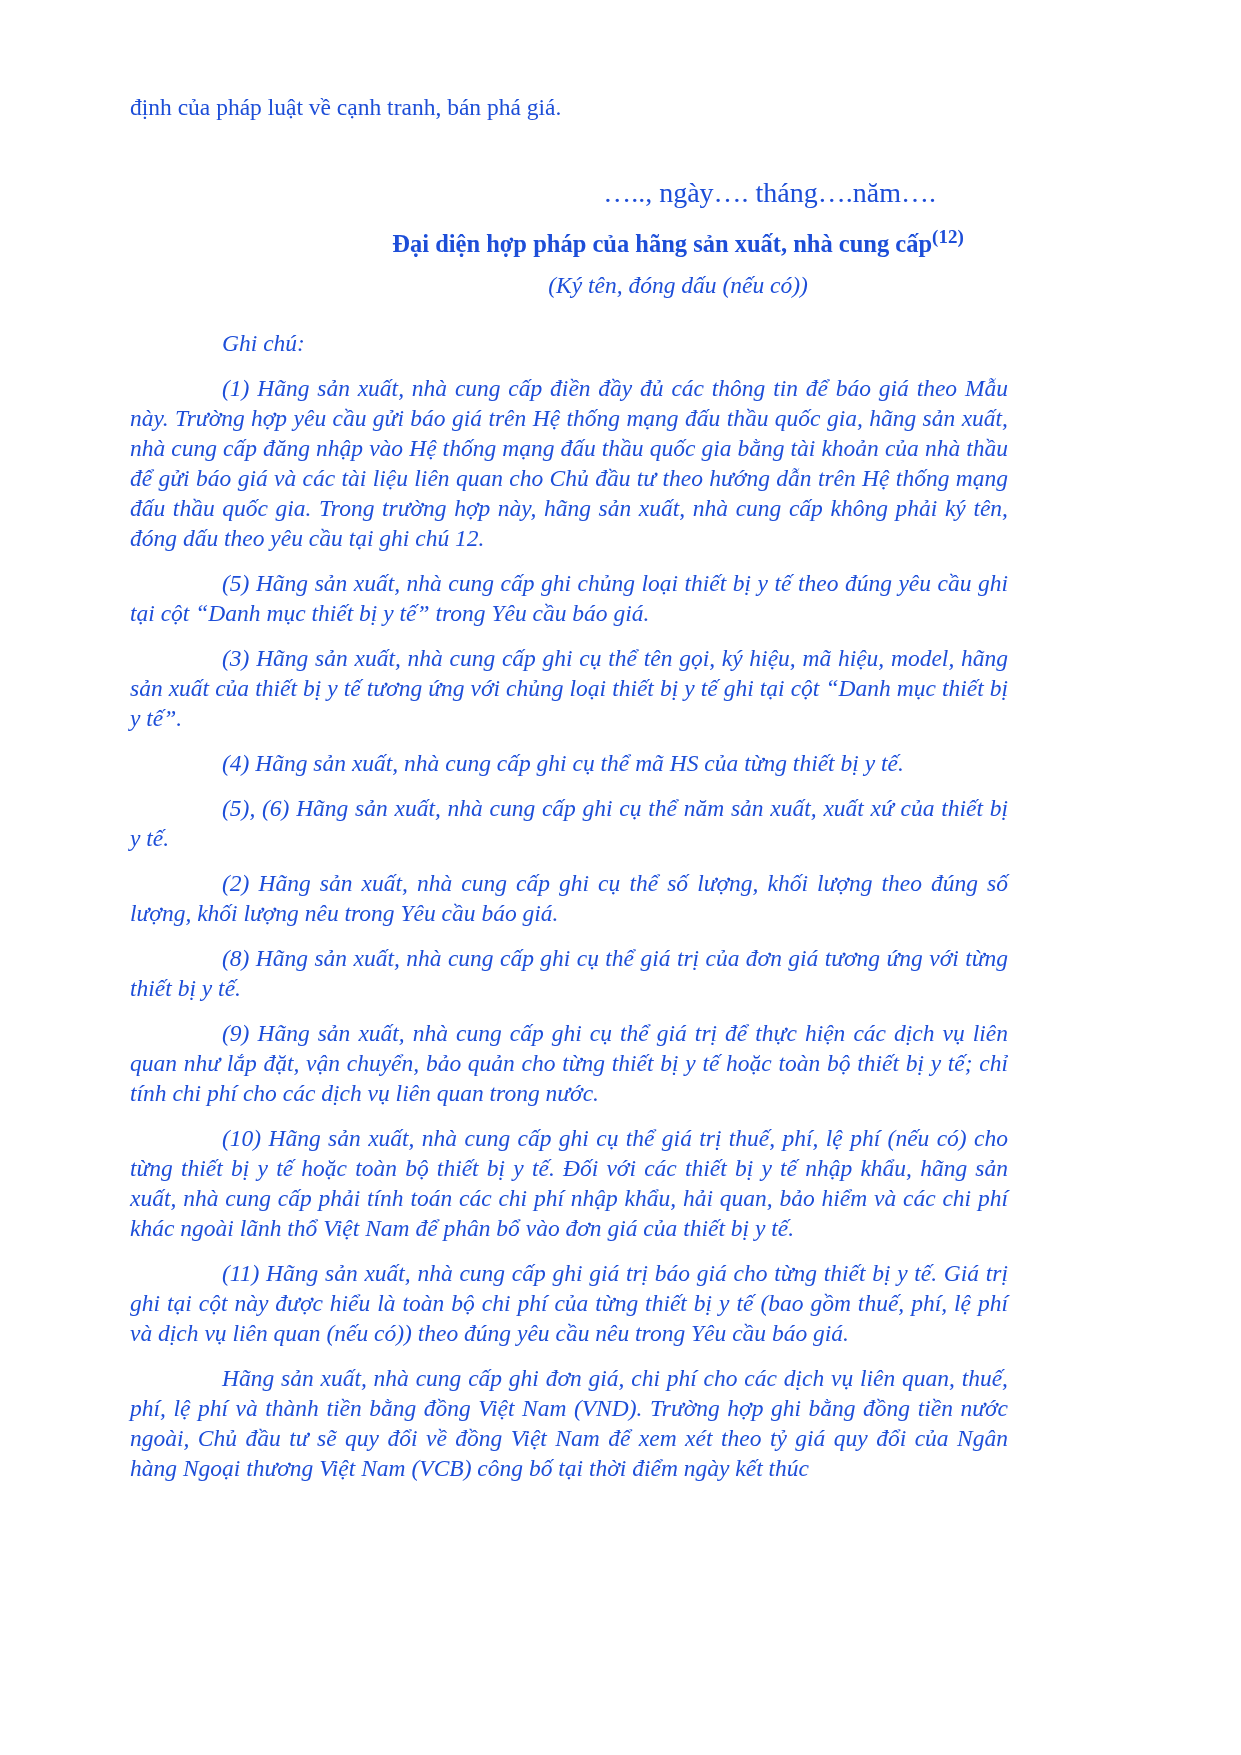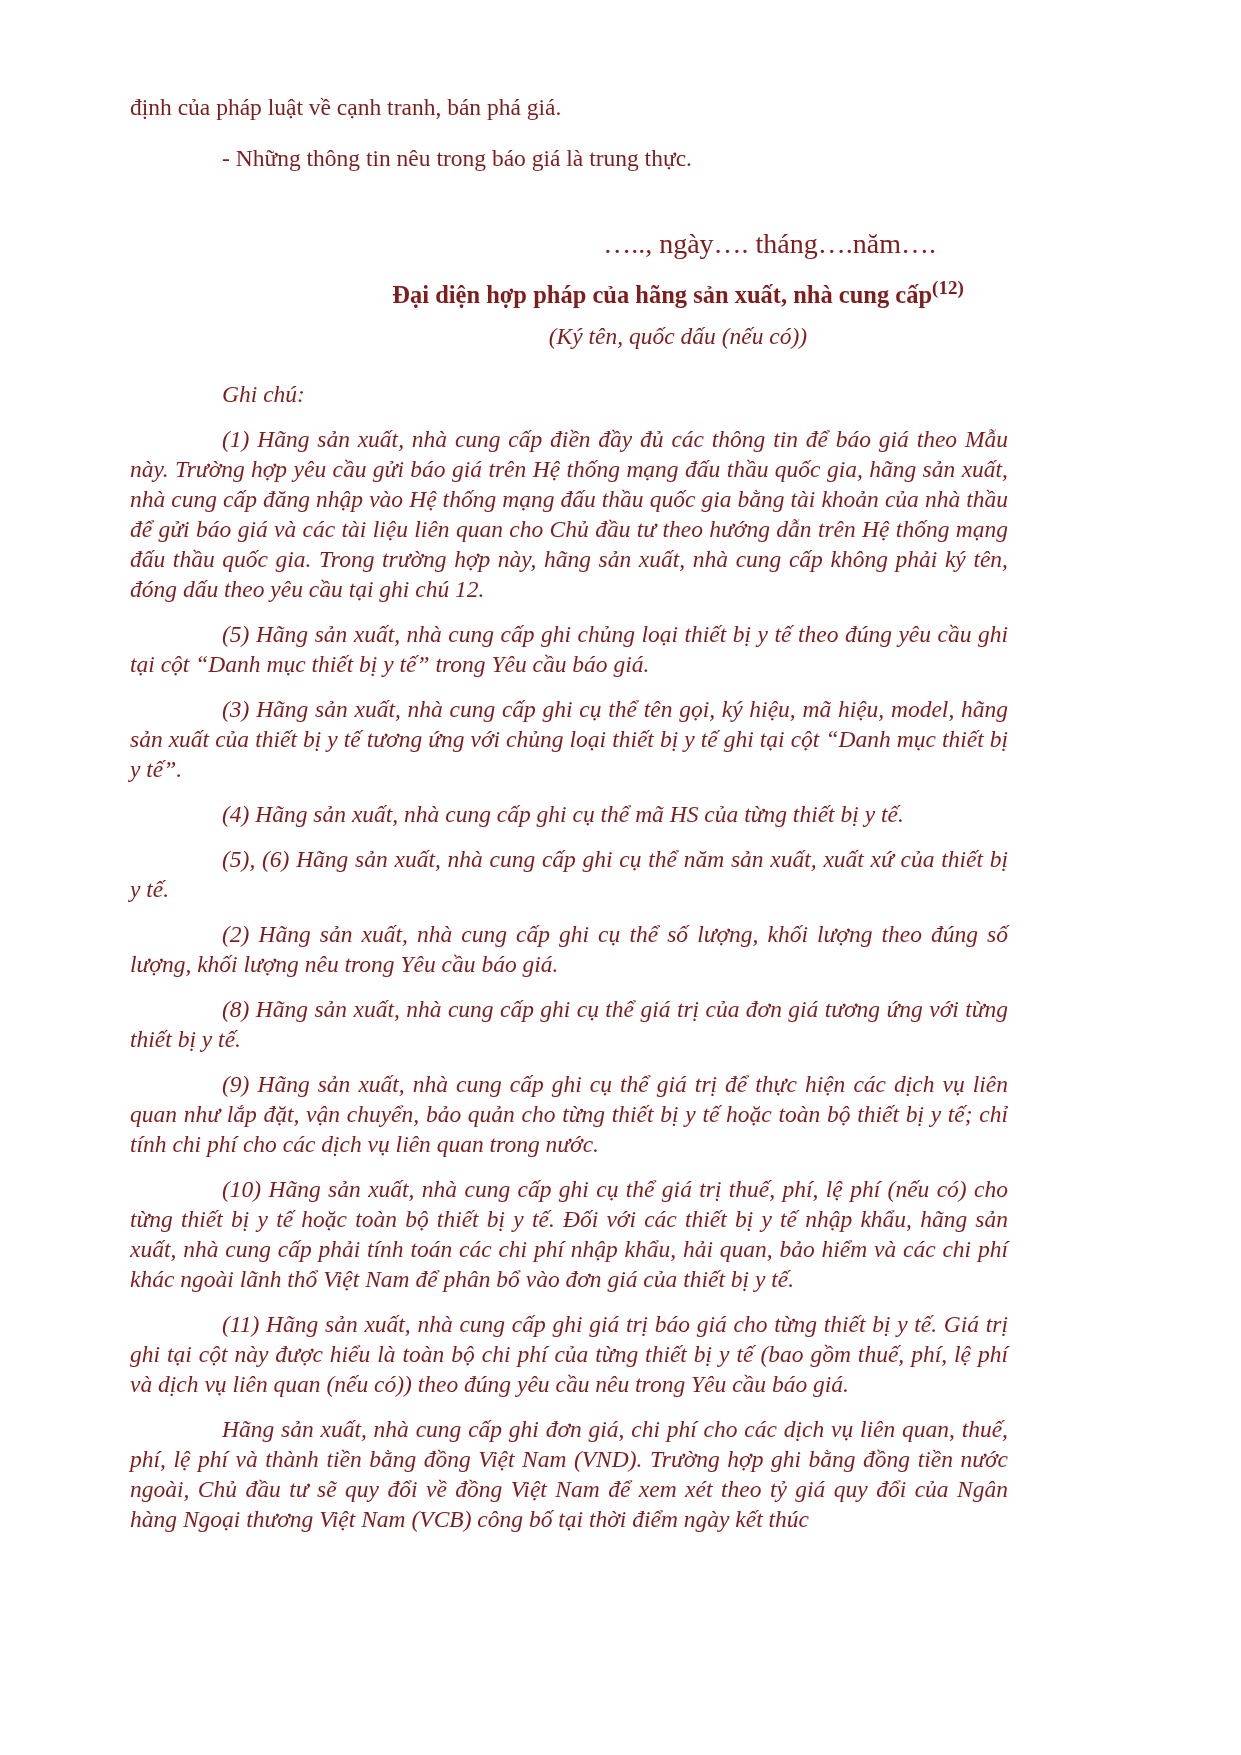--- a/index.html
+++ b/index.html
@@ -8,21 +8,21 @@
     background: #ffffff;
   }
   .page {
     position: relative;
     width: 1139px;
     height: 1755px;
     background: #ffffff;
     box-sizing: border-box;
     padding: 92px 131px 0 130px;
     font-family: "Liberation Serif", "DejaVu Serif", serif;
-    color: #7f1d1d;
+    color: #1d4ed8;
     overflow: hidden;
   }
   .intro-line {
     font-size: 23.5px;
     line-height: 30px;
     margin: 0;
     font-style: normal;
   }
   .intro-line.second {
     margin-top: 21px;
@@ -76,26 +76,25 @@
     text-indent: 92px;
   }
 </style>
 </head>
 <body>
 
 <div class="page">
 
   <p class="intro-line">định của pháp luật về cạnh tranh, bán phá giá.</p>
 
-  <p class="intro-line second">- Những thông tin nêu trong báo giá là trung thực.</p>
 
   <div class="signature-block">
     <div class="date-line">….., ngày…. tháng….năm….</div>
     <div class="sig-title"><span>Đại diện hợp pháp của hãng sản xuất, nhà cung cấp</span><sup>(12)</sup></div>
-    <div class="sig-note">(Ký tên, quốc dấu (nếu có))</div>
+    <div class="sig-note">(Ký tên, đóng dấu (nếu có))</div>
   </div>
 
   <p class="notes-heading">Ghi chú:</p>
 
   <p class="note-para">(1) Hãng sản xuất, nhà cung cấp điền đầy đủ các thông tin để báo giá theo Mẫu này. Trường hợp yêu cầu gửi báo giá trên Hệ thống mạng đấu thầu quốc gia, hãng sản xuất, nhà cung cấp đăng nhập vào Hệ thống mạng đấu thầu quốc gia bằng tài khoản của nhà thầu để gửi báo giá và các tài liệu liên quan cho Chủ đầu tư theo hướng dẫn trên Hệ thống mạng đấu thầu quốc gia. Trong trường hợp này, hãng sản xuất, nhà cung cấp không phải ký tên, đóng dấu theo yêu cầu tại ghi chú 12.</p>
   <p class="note-para">(5) Hãng sản xuất, nhà cung cấp ghi chủng loại thiết bị y tế theo đúng yêu cầu ghi tại cột “Danh mục thiết bị y tế” trong Yêu cầu báo giá.</p>
   <p class="note-para">(3) Hãng sản xuất, nhà cung cấp ghi cụ thể tên gọi, ký hiệu, mã hiệu, model, hãng sản xuất của thiết bị y tế tương ứng với chủng loại thiết bị y tế ghi tại cột “Danh mục thiết bị y tế”.</p>
   <p class="note-para">(4) Hãng sản xuất, nhà cung cấp ghi cụ thể mã HS của từng thiết bị y tế.</p>
   <p class="note-para">(5), (6) Hãng sản xuất, nhà cung cấp ghi cụ thể năm sản xuất, xuất xứ của thiết bị y tế.</p>
   <p class="note-para">(2) Hãng sản xuất, nhà cung cấp ghi cụ thể số lượng, khối lượng theo đúng số lượng, khối lượng nêu trong Yêu cầu báo giá.</p>

